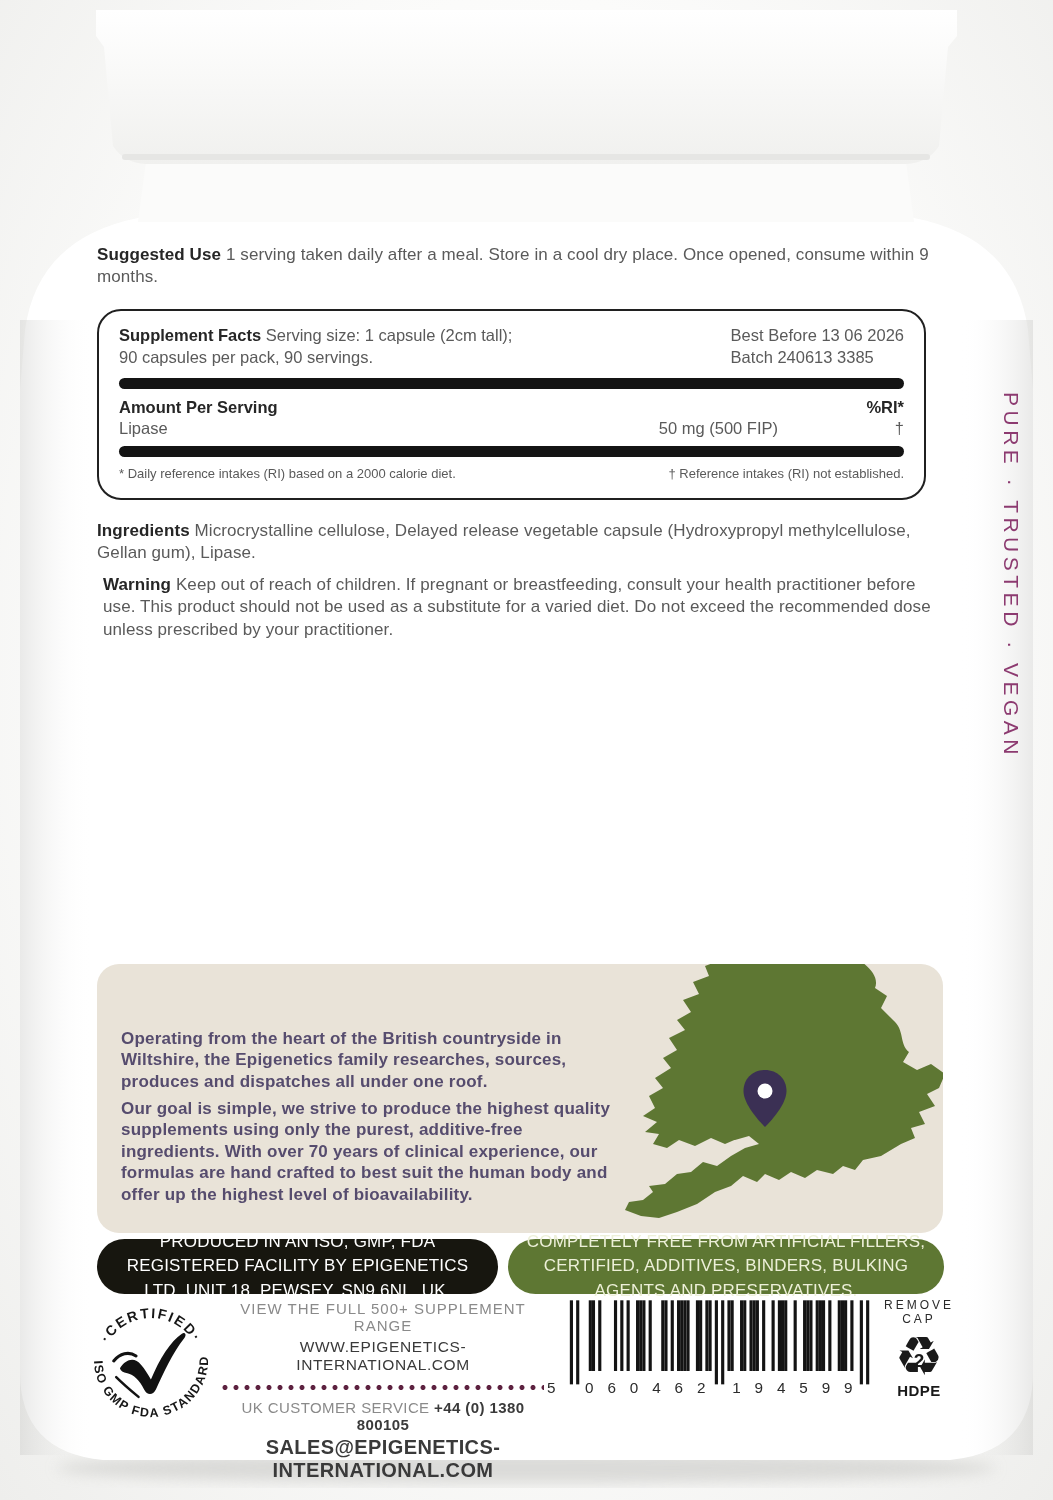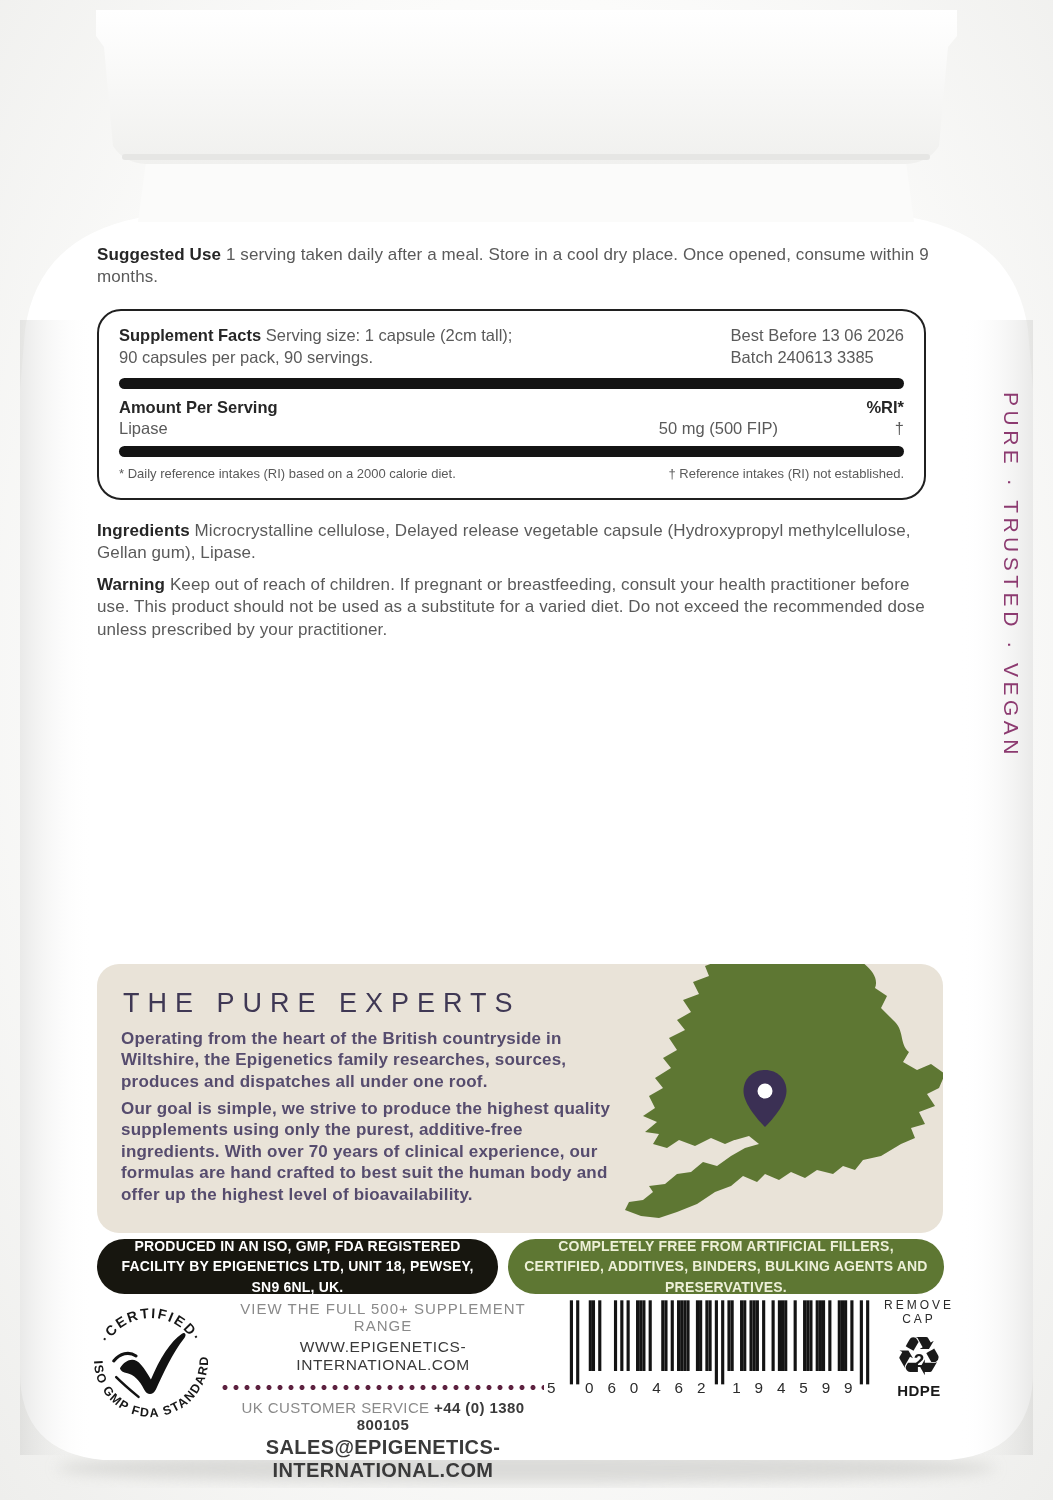--- a/index.html
+++ b/index.html
@@ -44,21 +44,21 @@
   .experts-heading{position:absolute;left:26px;top:24px;font-size:27px;letter-spacing:8px;
                    color:var(--purple-heading);font-weight:500}
   .experts p{position:absolute;left:24px;color:var(--purple-text);font-weight:700;
              font-size:17px;line-height:1.26;letter-spacing:.2px}
   .para1{top:64px;width:470px}
   .para2{top:134px;width:505px}
   .map-svg{position:absolute;right:-6px;top:-4px}
 
   
   .pill{display:flex;align-items:center;justify-content:center;text-align:center;
-        border-radius:28px;font-weight:700;font-size:14px;line-height:1.45;letter-spacing:.2px;
+        border-radius:28px;font-weight:400;font-size:17px;line-height:1.45;letter-spacing:.2px;
         padding:0 16px}
   .pill-produced{left:97px;top:1239px;width:401px;height:55px;background:var(--pill-black);color:#ffffff}
   .pill-free{left:508px;top:1239px;width:436px;height:55px;background:var(--olive);color:#edf0d8}
 
   
   .range-block{left:222px;top:1300px;width:322px;text-align:center}
   .range-line1{font-size:15px;color:#8a8a8a;letter-spacing:1px}
   .range-line2{font-size:15.5px;color:#3a3a3a;font-weight:400;letter-spacing:.6px;margin-top:4px}
   .dots{height:7px;margin:10px 0 8px;
         background-image:radial-gradient(circle at 3px 3.5px, var(--dot) 2.1px, transparent 2.9px);
@@ -146,21 +146,21 @@
       <span>* Daily reference intakes (RI) based on a 2000 calorie diet.</span>
       <span>† Reference intakes (RI) not established.</span>
     </div>
   </div>
 
   <div class="abs body-text" style="left:97px;top:520px;width:840px">
     <b>Ingredients</b>
     <span>Microcrystalline cellulose, Delayed release vegetable capsule (Hydroxypropyl methylcellulose, Gellan gum), Lipase.</span>
   </div>
 
-  <div class="abs body-text" style="left:97px;top:574px;width:848px">
+  <div class="abs body-text" style="left:103px;top:574px;width:848px">
     <b>Warning</b>
     <span>Keep out of reach of children. If pregnant or breastfeeding, consult your health practitioner before use. This product should not be used as a substitute for a varied diet. Do not exceed the recommended dose unless prescribed by your practitioner.</span>
   </div>
 
   <div class="abs tagline">PURE · TRUSTED · VEGAN</div>
 
   <div class="abs experts">
     <svg class="map-svg" width="330" height="258" viewBox="0 0 330 258">
       <path fill="#5e7733" d="M102 0 L240 0
         C 252 8 260 18 256 28 L268 36 L262 48 L274 60 C 286 70 280 84 290 92
@@ -170,21 +170,20 @@
         L146 214 L138 222 L124 216 L112 226 L96 232 L78 244 L58 252
         L40 258 L22 256 L6 250 L10 242 L24 240 L34 232 L30 226 L46 224
         L58 214 L72 212 L84 202 L98 206 L112 196 L126 188 L140 184
         L130 176 L116 180 L104 172 L120 178 L106 184 L92 178 L76 186
         L60 180 L48 188 L34 184 L40 174 L26 172 L38 162 L24 156 L36 148
         L30 136 L44 128 L36 118 L52 108 L44 98 L58 90 L50 78 L66 70
         L58 60 L72 52 L64 40 L80 34 L74 22 L90 16 L86 6 Z"></path>
       <path fill="#3b3054" d="M146 110 c-12.5 0 -21.5 9 -21.5 21 c0 15.5 21.5 36 21.5 36 c0 0 21.5 -20.5 21.5 -36 c0 -12 -9 -21 -21.5 -21 z"></path>
       <circle cx="146" cy="131" r="7.5" fill="#ffffff"></circle>
     </svg>
-    <div class="experts-heading">THE PURE EXPERTS</div>
     <p class="para1">Operating from the heart of the British countryside in Wiltshire, the Epigenetics family researches, sources, produces and dispatches all under one roof.</p>
     <p class="para2">Our goal is simple, we strive to produce the highest quality supplements using only the purest, additive-free ingredients. With over 70 years of clinical experience, our formulas are hand crafted to best suit the human body and offer up the highest level of bioavailability.</p>
   </div>
 
   <div class="abs pill pill-produced">PRODUCED IN AN ISO, GMP, FDA REGISTERED FACILITY BY EPIGENETICS LTD, UNIT 18, PEWSEY, SN9 6NL, UK.</div>
   <div class="abs pill pill-free">COMPLETELY FREE FROM ARTIFICIAL FILLERS, CERTIFIED, ADDITIVES, BINDERS, BULKING AGENTS AND PRESERVATIVES.</div>
 
   <svg class="abs seal" width="134" height="132" viewBox="0 0 134 132">
     <defs>
       <path id="sealTop" d="M17 72 A50 50 0 0 1 117 72"></path>

